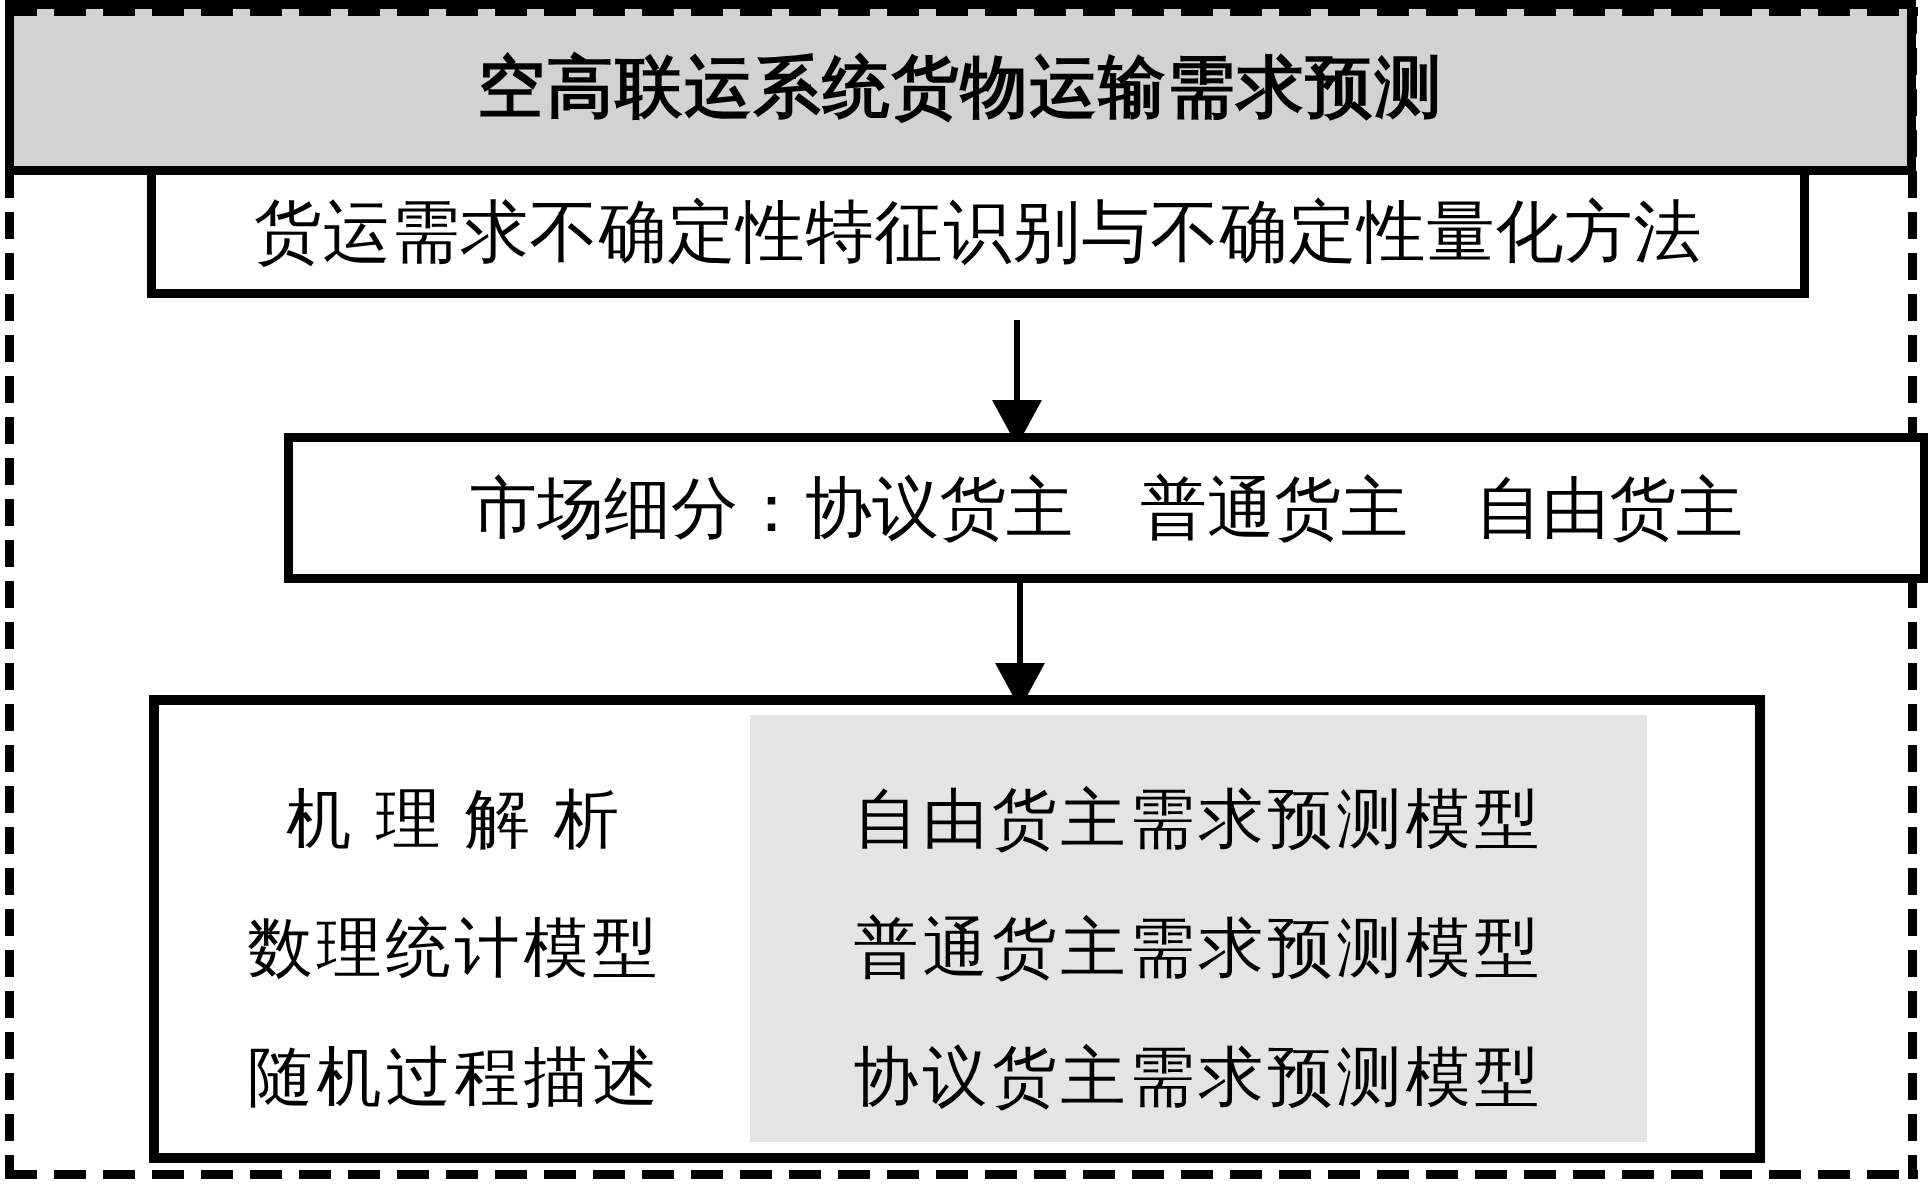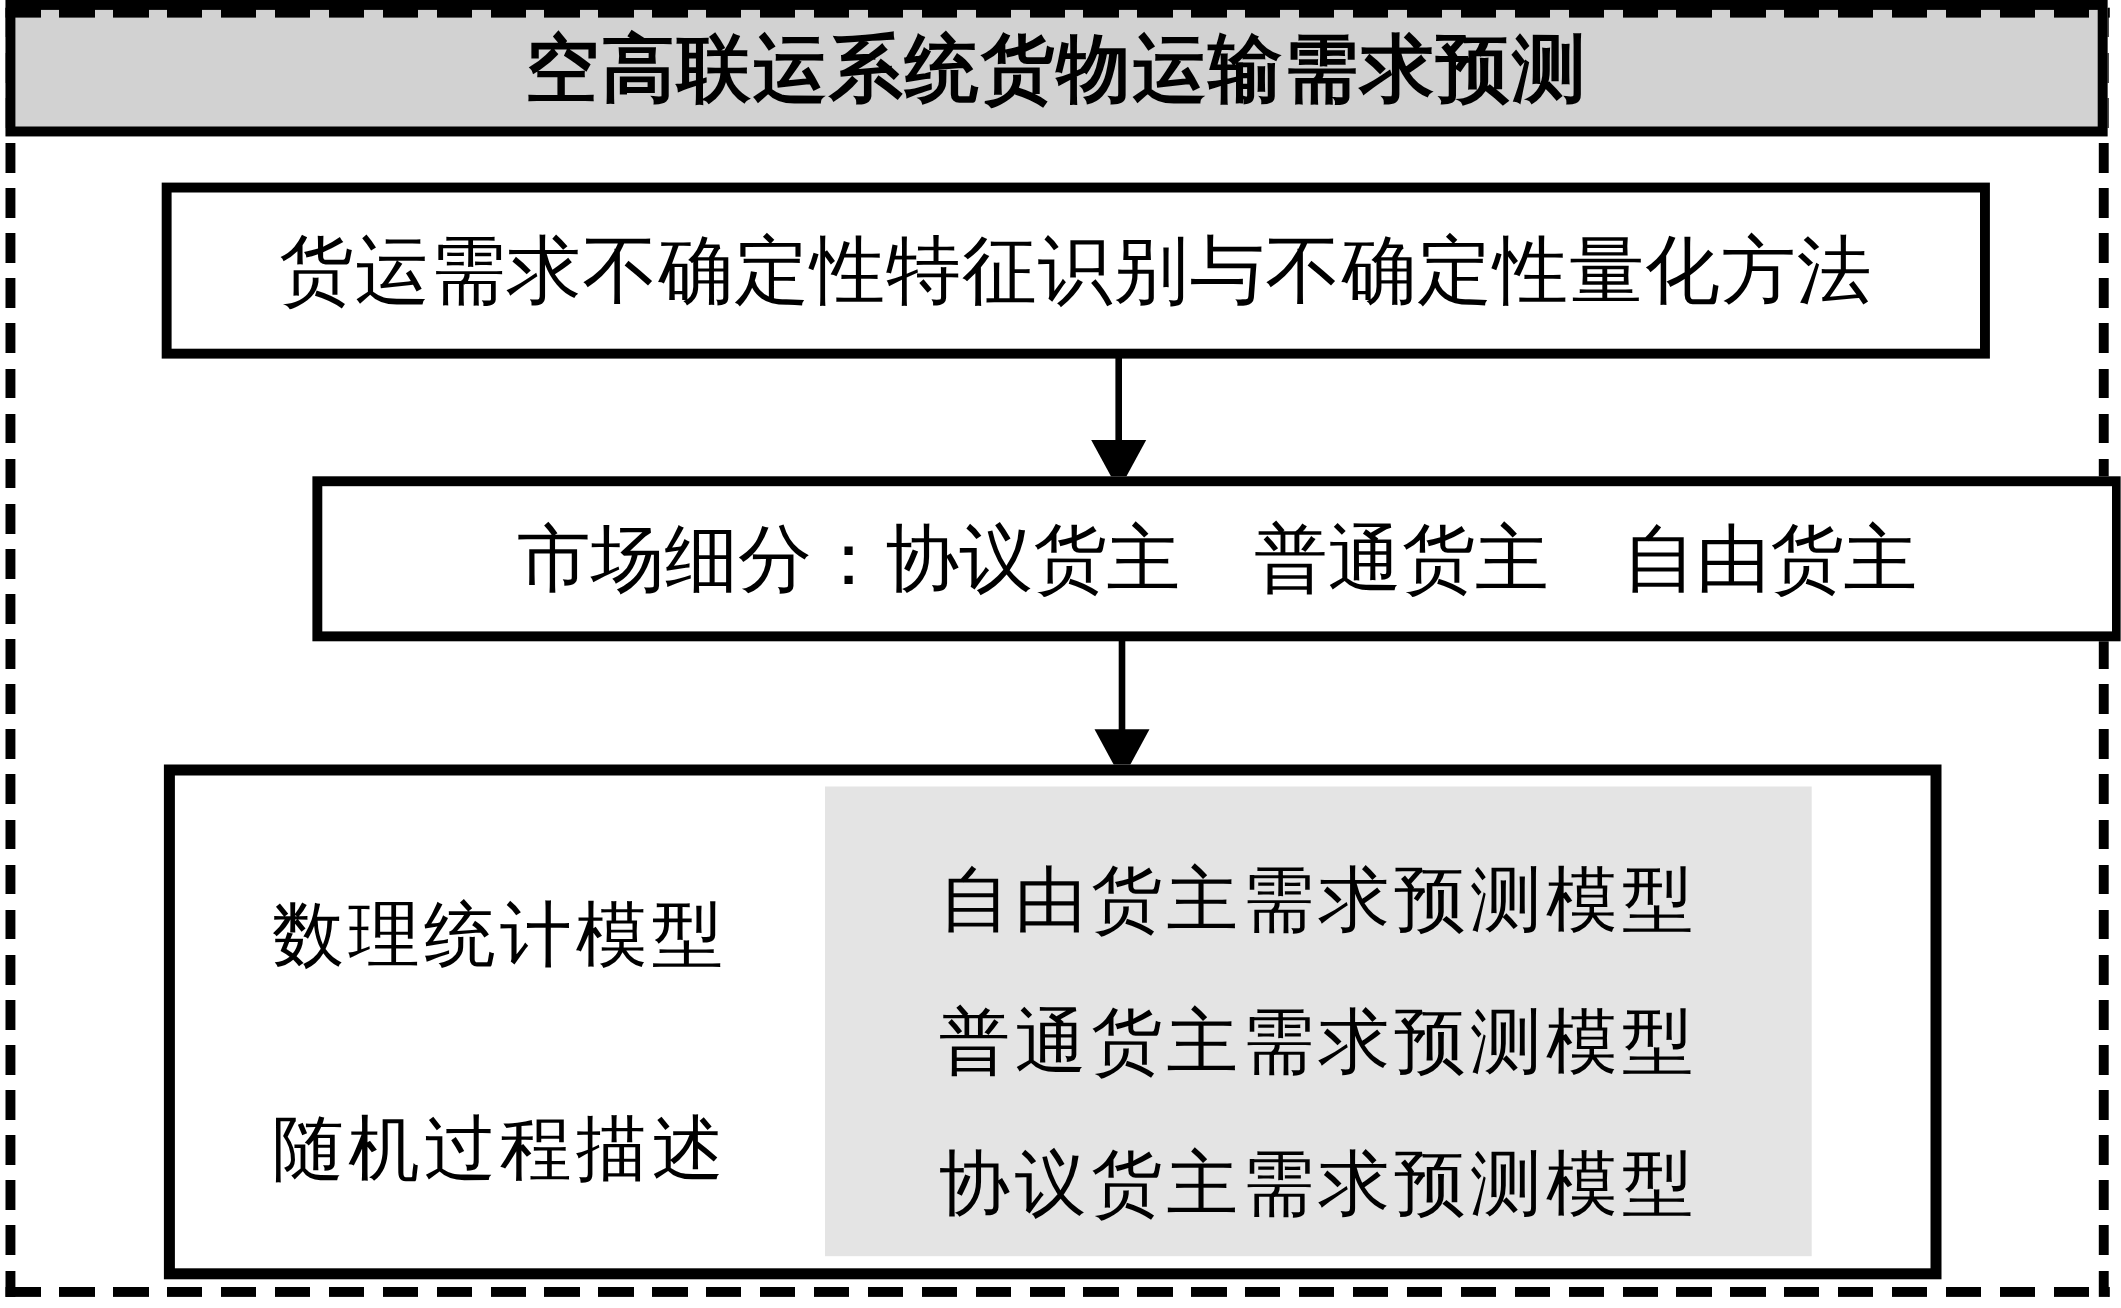--- a/index.html
+++ b/index.html
@@ -45,32 +45,32 @@
     box-sizing: border-box;
     background: #ffffff;
     border: 9px solid #000000;
     display: flex;
     align-items: center;
     justify-content: center;
     z-index: 2;
   }
   .title-box {
     left: 5px; top: 0px;
-    width: 1911px; height: 124px;
+    width: 1911px; height: 175px;
     background: #d2d2d2;
     z-index: 3;
   }
   .title-box .txt {
     font-size: 67px;
     font-weight: bold;
     letter-spacing: 2px;
   }
   .uncertainty-box {
     left: 147px; top: 166px;
-    width: 1662px; height: 160px;
+    width: 1662px; height: 132px;
   }
   .uncertainty-box .txt { font-size: 68px; letter-spacing: 1px; }
 
   .market-box {
     left: 284px; top: 433px;
     width: 1645px; height: 150px;
   }
   .market-box .txt { font-size: 67px; }
 
   .models-box {
@@ -169,20 +169,21 @@
 
   <div class="arrow arrow-2">
     <div class="shaft"></div>
     <div class="head"></div>
   </div>
 
   <div class="box models-box">
     <div class="models-inner">
 
       <div class="methods-col">
+        <div class="row-item">机 理 解 析</div>
         <div class="row-item">数理统计模型</div>
         <div class="row-item">随机过程描述</div>
       </div>
 
       <div class="models-panel">
         <div class="row-item">自由货主需求预测模型</div>
         <div class="row-item">普通货主需求预测模型</div>
         <div class="row-item">协议货主需求预测模型</div>
       </div>
 

